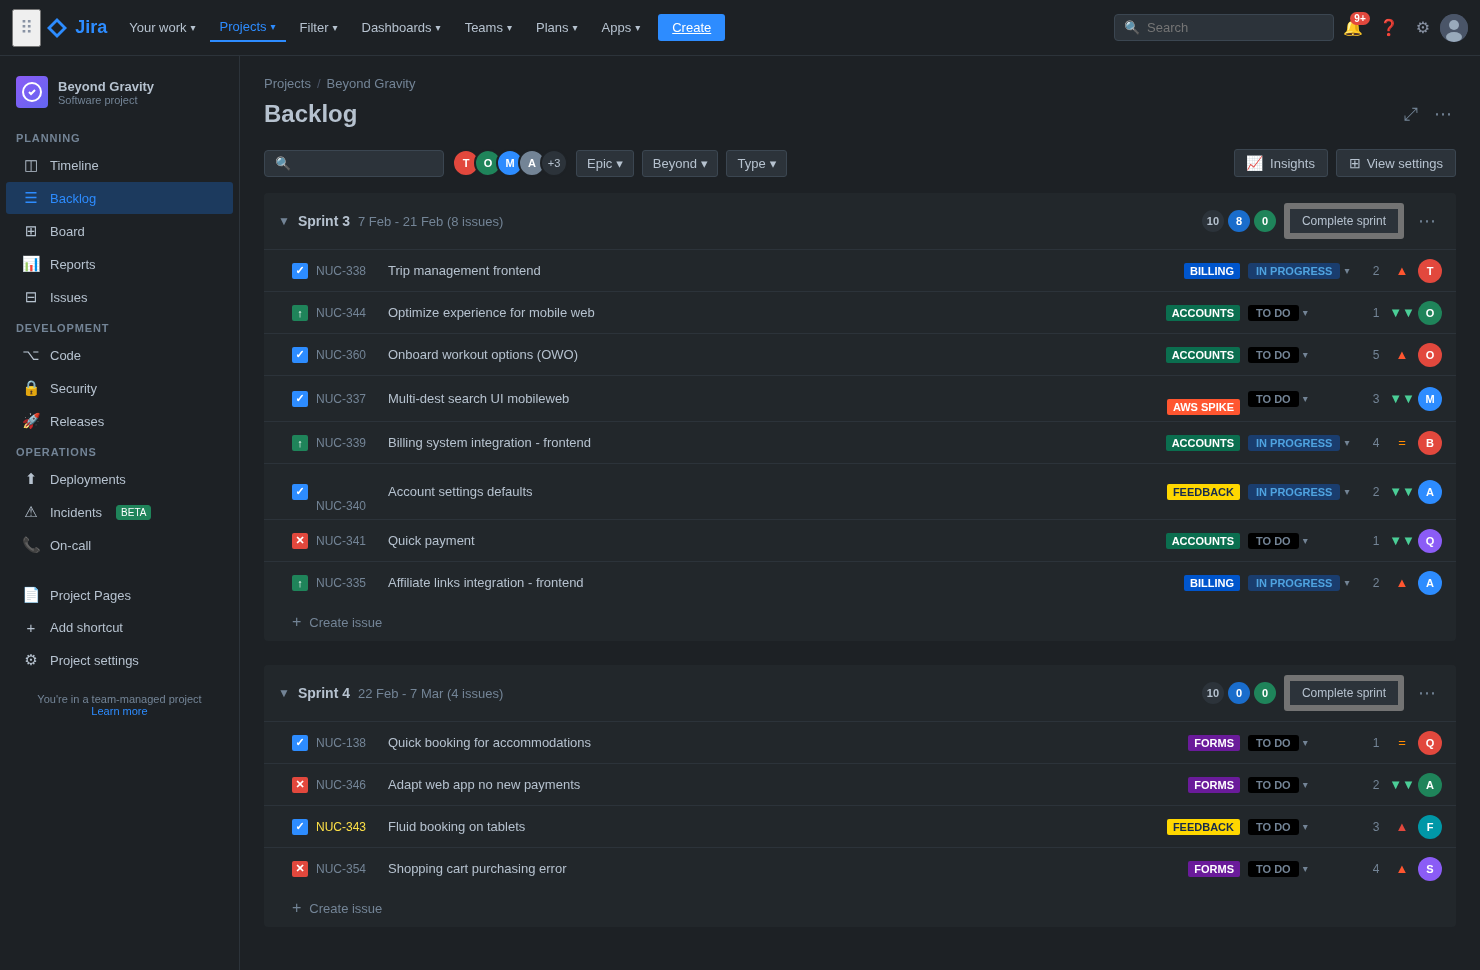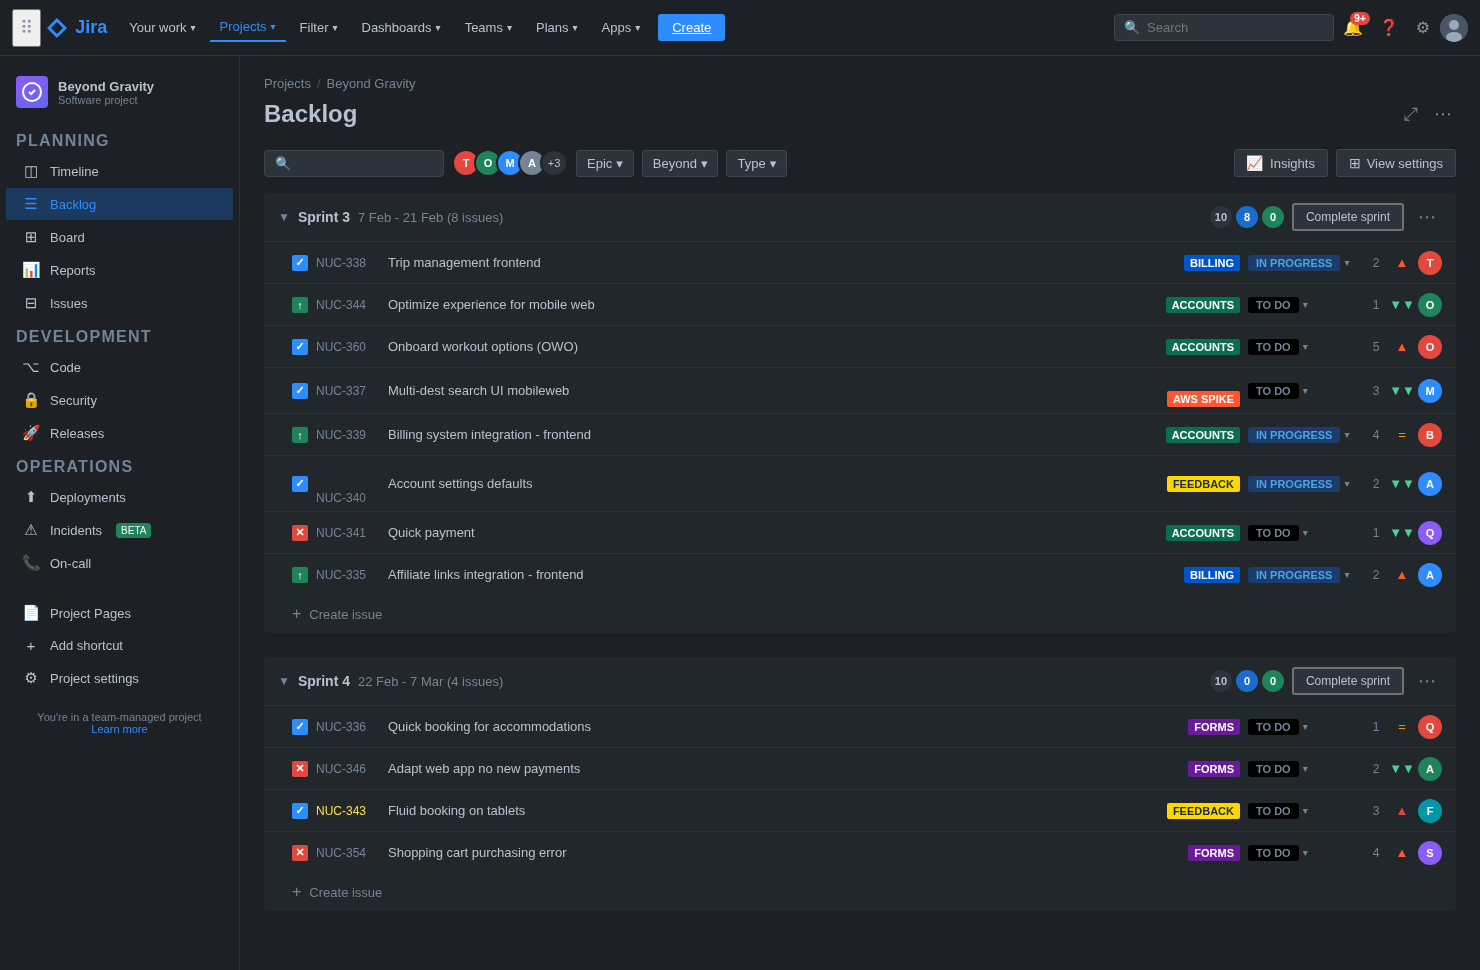--- a/index.html
+++ b/index.html
@@ -45,21 +45,21 @@
       background: #1d2125;
       border-right: 1px solid #2c333a;
       padding: 12px 0;
       overflow-y: auto;
       flex-shrink: 0;
     }
     .sidebar-project { display: flex; align-items: center; gap: 10px; padding: 8px 16px 16px; cursor: pointer; }
     .sidebar-project-icon { width: 32px; height: 32px; border-radius: 4px; background: linear-gradient(135deg, #8b5cf6, #6366f1); display: flex; align-items: center; justify-content: center; color: white; font-size: 14px; }
     .sidebar-project-info .name { color: #b6c2cf; font-size: 13px; font-weight: 600; }
     .sidebar-project-info .type { color: #738496; font-size: 11px; }
-    .sidebar-section-title { color: #738496; font-size: 16px; font-weight: 600; letter-spacing: 0.08em; text-transform: uppercase; padding: 8px 16px 4px; }
+    .sidebar-section-title { color: #738496; font-size: 11px; font-weight: 600; letter-spacing: 0.08em; text-transform: uppercase; padding: 8px 16px 4px; }
     .sidebar-item {
       display: flex; align-items: center; gap: 10px; padding: 7px 16px; cursor: pointer; color: #b6c2cf; border-radius: 3px; margin: 1px 6px;
     }
     .sidebar-item.active { background: #1c3a5e; color: #2d8cff; }
     .sidebar-item .icon { width: 18px; text-align: center; font-size: 15px; }
     .sidebar-item .label { font-size: 13px; }
     .sidebar-item .beta { background: #1f845a; color: #1f845a; border: 1px solid #1f845a; border-radius: 3px; font-size: 10px; padding: 1px 4px; color: white; margin-left: 4px; }
     .sidebar-footer { padding: 16px; color: #738496; font-size: 11px; text-align: center; margin-top: auto; }
     .sidebar-footer a { color: #2d8cff; text-decoration: none; }
 
@@ -95,21 +95,21 @@
     .sprint-header { display: flex; align-items: center; padding: 10px 14px; gap: 8px; cursor: pointer; background: #22272b; }
     .sprint-collapse { color: #738496; font-size: 12px; cursor: pointer; }
     .sprint-name { font-weight: 600; color: #b6c2cf; font-size: 14px; }
     .sprint-dates { color: #738496; font-size: 13px; }
     .sprint-header-spacer { flex: 1; }
     .sprint-count { display: flex; align-items: center; gap: 4px; }
     .count-badge { width: 22px; height: 22px; border-radius: 50%; display: flex; align-items: center; justify-content: center; font-size: 11px; font-weight: 700; }
     .count-total { background: #2c333a; color: #b6c2cf; }
     .count-inprogress { background: #1a6dcc; color: white; }
     .count-done { background: #1f845a; color: white; }
-    .complete-sprint-btn { background: #2c333a; border: 2px solid #737373; border-radius: 3px; color: #b6c2cf; padding: 5px 12px; cursor: pointer; font-size: 12px; }
+    .complete-sprint-btn { background: #2c333a; border: 6px solid #737373; border-radius: 3px; color: #b6c2cf; padding: 5px 12px; cursor: pointer; font-size: 12px; }
     .sprint-more { background: none; border: none; color: #738496; cursor: pointer; font-size: 18px; padding: 2px 6px; }
 
     
     .issue-row {
       display: flex; align-items: center; padding: 6px 14px 6px 28px; gap: 8px;
       border-top: 1px solid #2c333a; cursor: pointer; min-height: 42px;
       background: #22272b;
     }
     .issue-type-icon { width: 16px; height: 16px; border-radius: 2px; flex-shrink: 0; display: flex; align-items: center; justify-content: center; font-size: 11px; font-weight: 700; }
     .issue-key { color: #738496; font-size: 12px; min-width: 64px; flex-shrink: 0; }
@@ -537,21 +537,21 @@
         </div>
         <button class="complete-sprint-btn">Complete sprint</button>
         <button class="sprint-more">⋯</button>
       </div>
 
       <div id="sprint4-issues">
           <div class="issue-row">
       <div class="issue-type-icon" style="background:#2d8cff;color:white;width:16px;height:16px;border-radius:2px;display:flex;align-items:center;justify-content:center;font-size:11px;font-weight:700;flex-shrink:0;">
         ✓
       </div>
-      <span class="issue-key" style="color:#738496;font-size:12px;min-width:64px;flex-shrink:0;">NUC-336</span>
+      <span class="issue-key" style="color:#738496;font-size:12px;min-width:64px;flex-shrink:0;">NUC-138</span>
       <span class="issue-summary">Quick booking for accommodations</span>
       <span class="issue-label label-forms">FORMS</span>
       <div class="issue-status">
         <span class="status-pill status-todo">TO DO</span>
         <span class="status-caret">▾</span>
       </div>
       <span class="issue-number">1</span>
       <span class="issue-priority">
               <span style="color:#ff8b00;font-size:13px;">=</span>
             </span>

